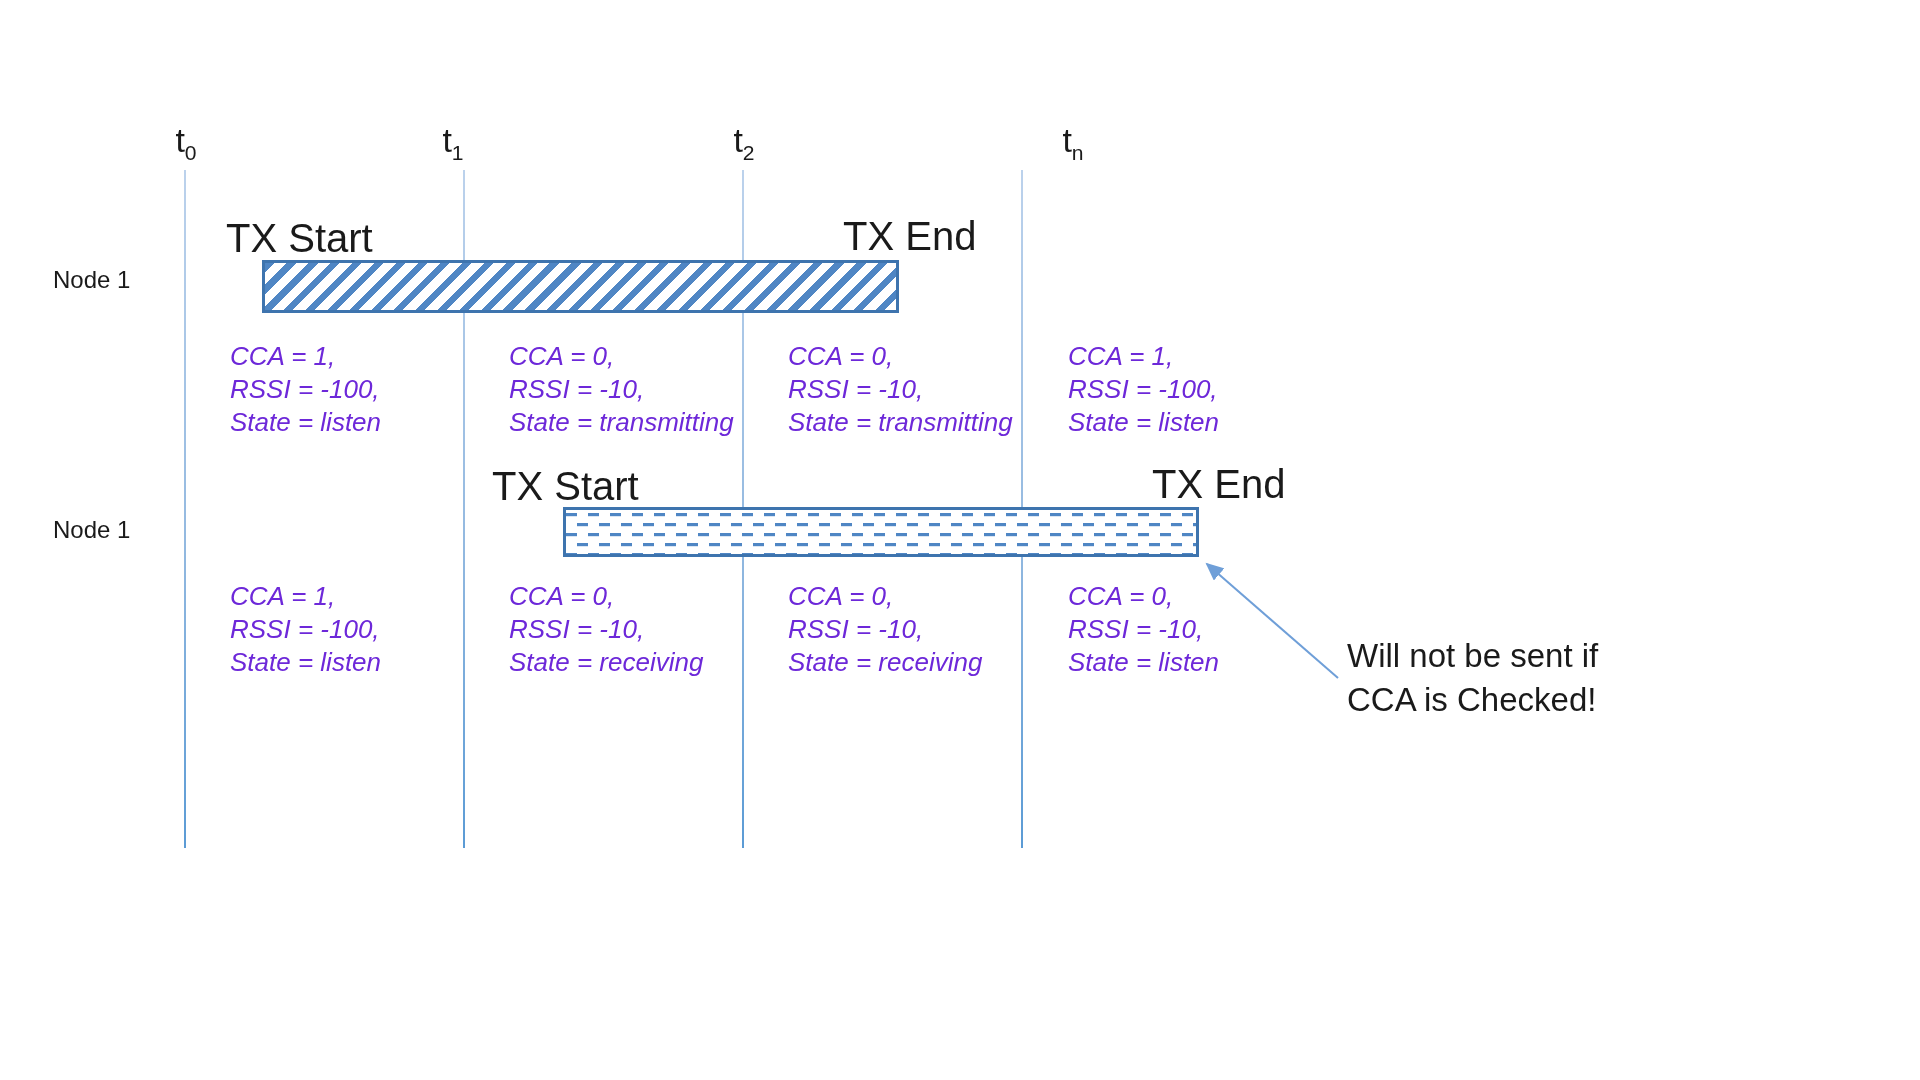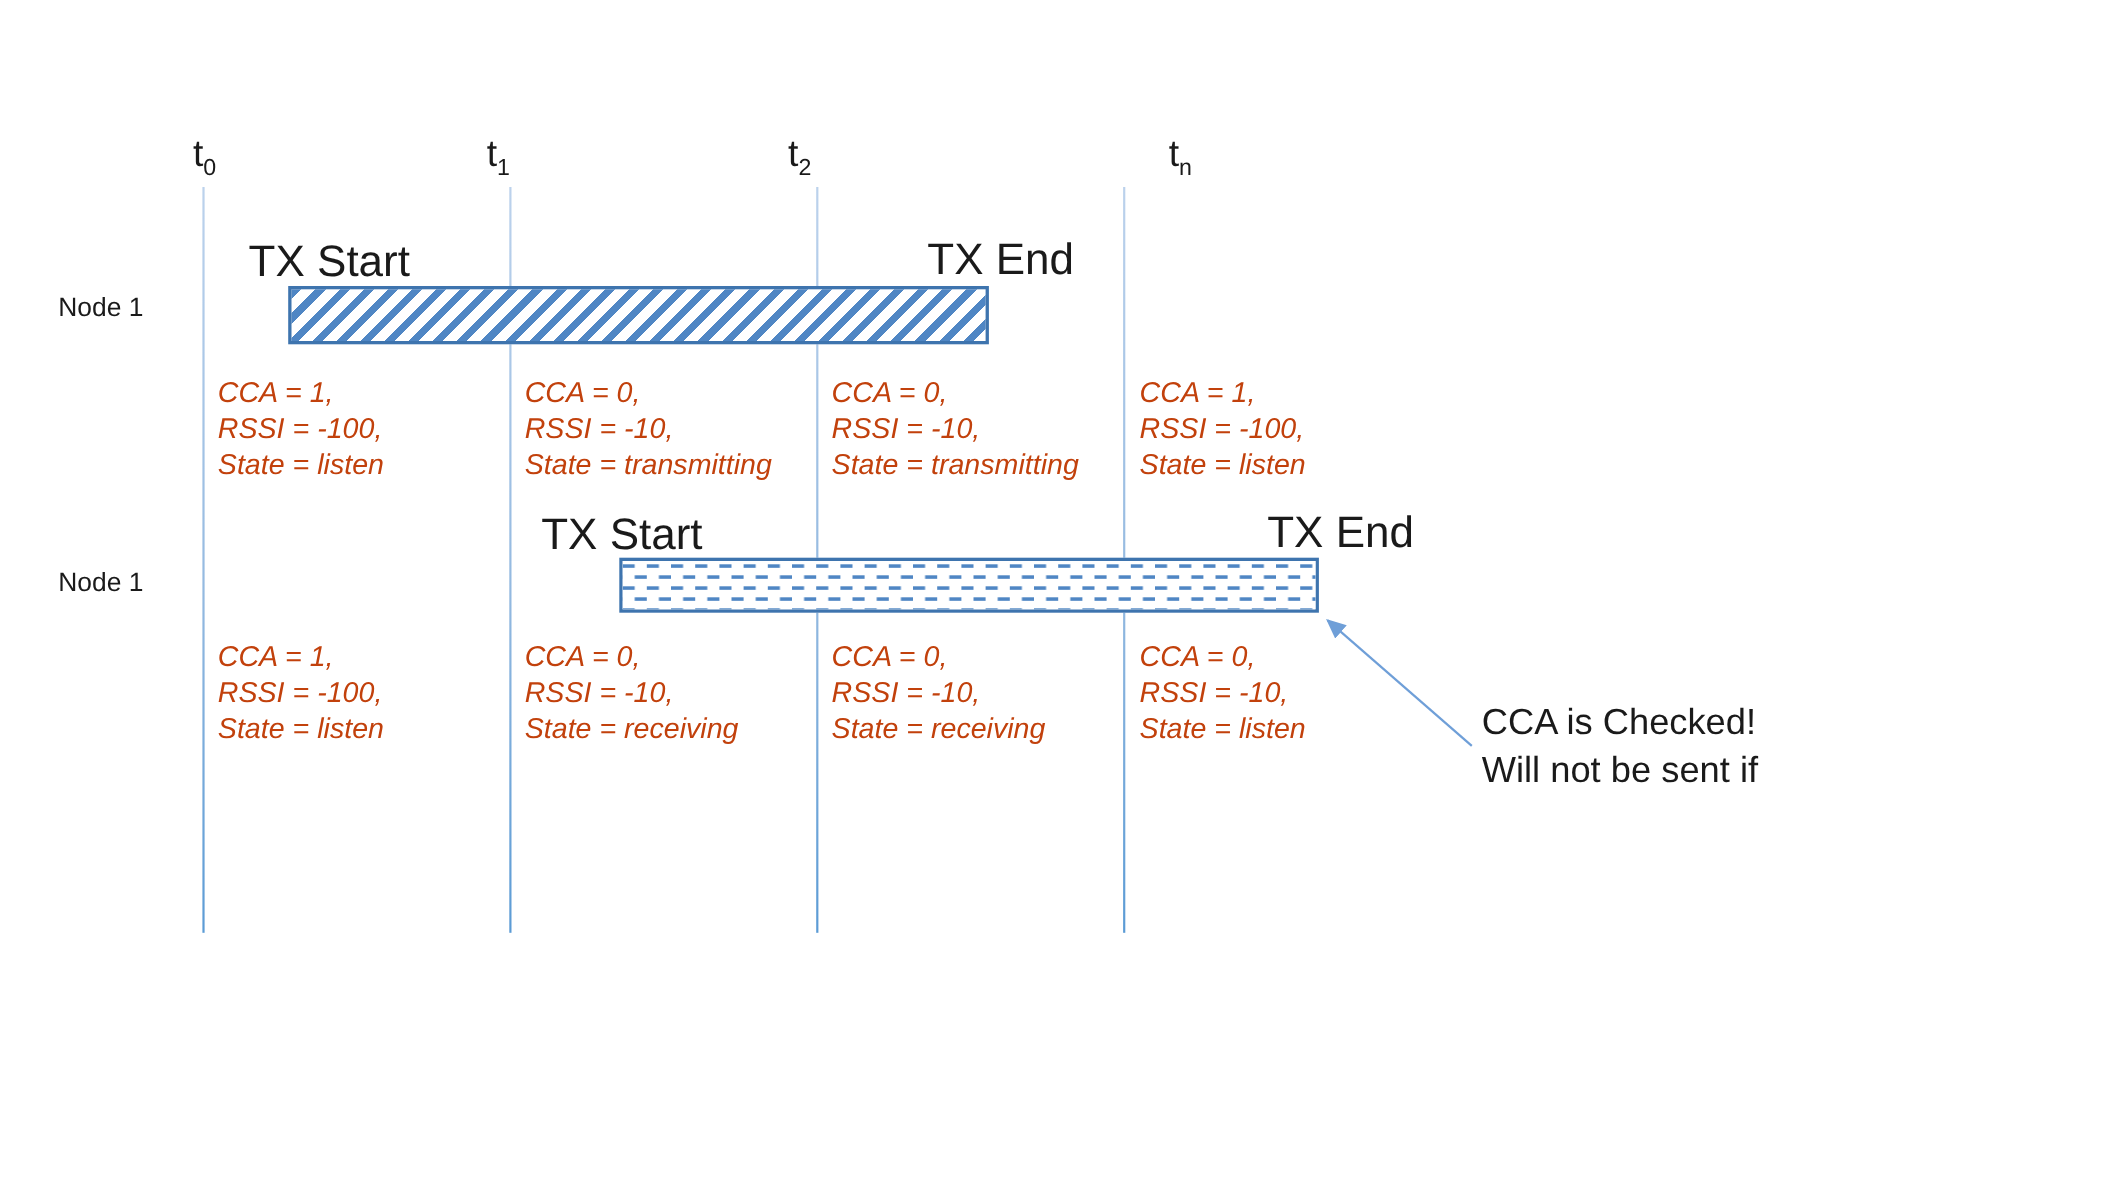--- a/index.html
+++ b/index.html
@@ -12,21 +12,21 @@
     position:absolute;top:170px;height:678px;width:2px;
     background:linear-gradient(to bottom,#bcd2ec 0%,#93b9e0 55%,#5b9bd5 100%);
   }
   .vl-t0{left:184px}.vl-t1{left:463px}.vl-t2{left:742px}.vl-tn{left:1021px}
   
   .tick{
     position:absolute;top:120px;width:90px;text-align:center;
     font-size:34px;line-height:40px;color:#1a1a1a;
   }
   .tick sub{font-size:0.62em;line-height:0;}
-  .tk-t0{left:141px}.tk-t1{left:408px}.tk-t2{left:682px}.tk-tn{left:1028px}
+  .tk-t0{left:141px}.tk-t1{left:408px}.tk-t2{left:699px}.tk-tn{left:1028px}
   
   .node-label{position:absolute;font-size:24px;color:#1a1a1a;}
   .nl-1{left:53px;top:266px}.nl-2{left:53px;top:516px}
   
   .tx-label{position:absolute;font-size:40px;color:#1a1a1a;white-space:nowrap;}
   .tx-n1-start{left:226px;top:216px}
   .tx-n1-end{left:843px;top:214px}
   .tx-n2-start{left:492px;top:464px}
   .tx-n2-end{left:1152px;top:462px}
   
@@ -37,21 +37,21 @@
     background-image:repeating-linear-gradient(135deg,#4f86c4 0 6.5px,#ffffff 6.5px 15.5px);
   }
   .bar-node2{
     left:563px;top:507px;width:636px;height:50px;
     border:3px solid #3e74ae;
   }
   .bar-node2 svg{display:block;width:100%;height:100%;}
   
   .state-block{
     position:absolute;width:272px;font-size:26px;font-style:italic;
-    line-height:33px;color:#c2410c;white-space:nowrap;
+    line-height:33px;color:#6d28d9;white-space:nowrap;margin-left:32px;
   }
   .row1{top:340px}.row2{top:580px}
   .col0{left:198px}.col1{left:477px}.col2{left:756px}.col3{left:1036px}
   
   .arrow-svg{position:absolute;left:1190px;top:550px;width:170px;height:150px;}
   .callout{
     position:absolute;left:1347px;top:634px;width:340px;
     font-size:33px;line-height:44px;color:#1a1a1a;white-space:nowrap;
   }
 </style>
@@ -138,17 +138,17 @@
   <svg class="arrow-svg" viewBox="0 0 170 150">
     <defs>
       <marker id="ah" markerWidth="10" markerHeight="8" refX="8" refY="4" orient="auto">
         <path d="M0,0 L9,4 L0,8 z" fill="#6f9fd8"></path>
       </marker>
     </defs>
     <line x1="148" y1="128" x2="17" y2="14" stroke="#6f9fd8" stroke-width="2" marker-end="url(#ah)"></line>
   </svg>
 
   <div class="callout">
+    <div>Will not be sent if</div>
     <div>CCA is Checked!</div>
-    <div>Will not be sent if</div>
   </div>
 
 </div>
 
 </body></html>

